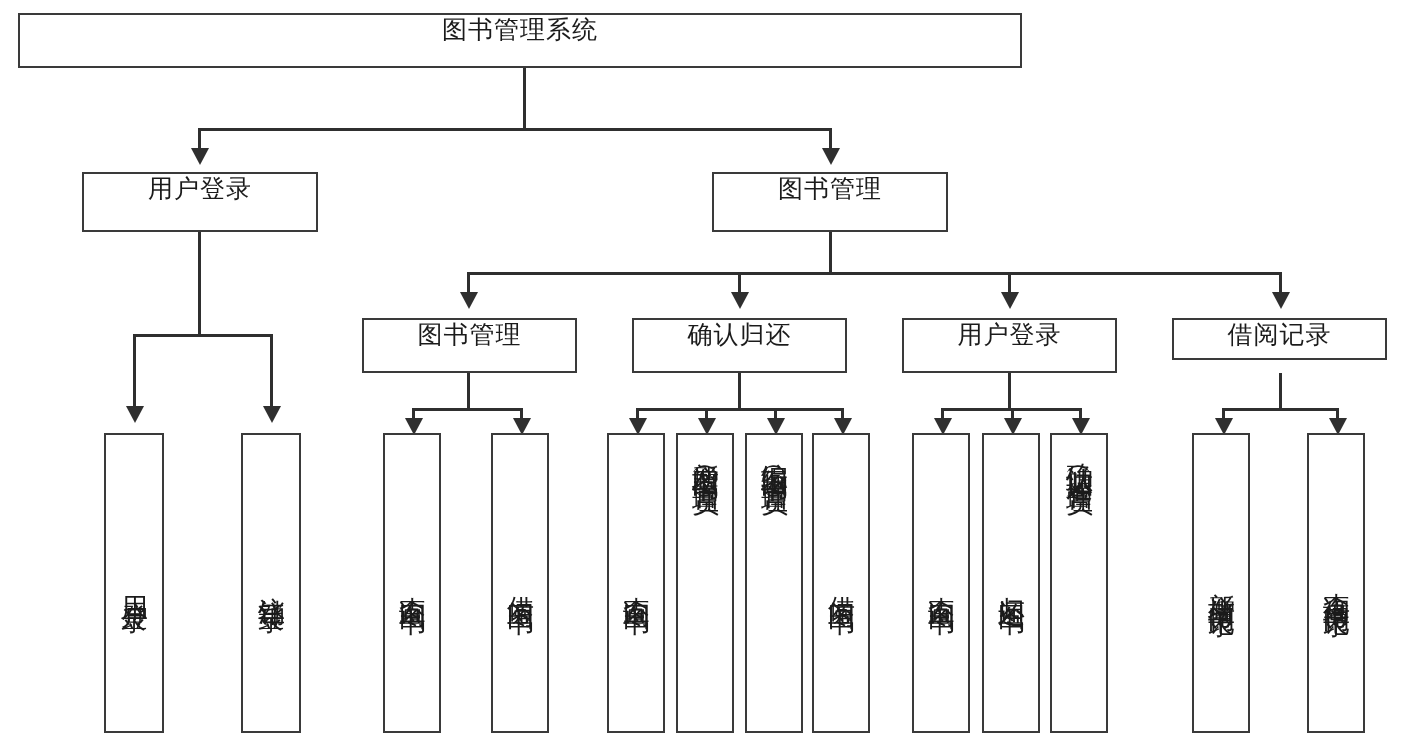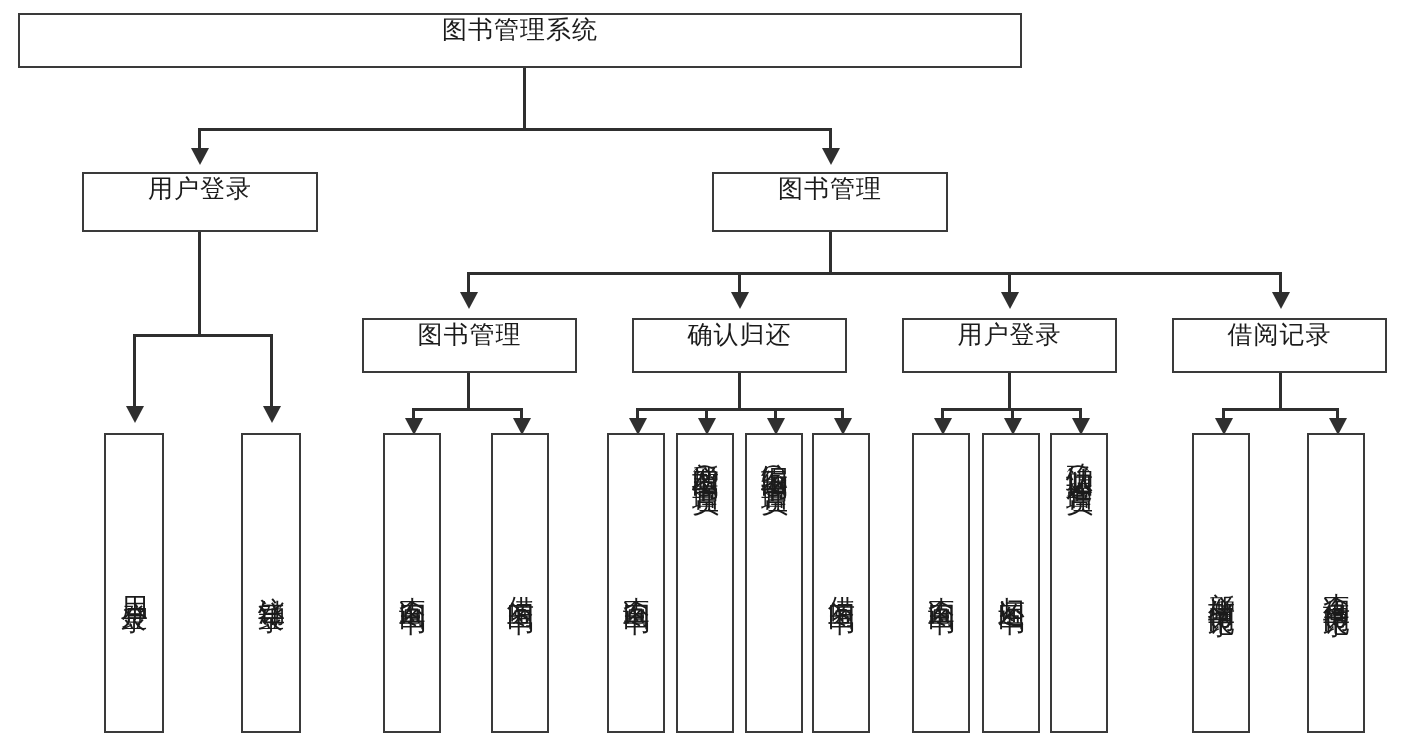--- a/index.html
+++ b/index.html
@@ -116,21 +116,21 @@
 
   <div class="node h" style="left:362px;top:318px;width:215px;height:55px;">
     <span class="label">图书管理</span>
   </div>
   <div class="node h" style="left:632px;top:318px;width:215px;height:55px;">
     <span class="label">确认归还</span>
   </div>
   <div class="node h" style="left:902px;top:318px;width:215px;height:55px;">
     <span class="label">用户登录</span>
   </div>
-  <div class="node h" style="left:1172px;top:318px;width:215px;height:55px;">
+  <div class="node h" style="left:1172px;top:318px;width:215px;height:42px;">
     <span class="label">借阅记录</span>
   </div>
 
   <div class="line vline" style="left:467px;top:373px;height:38px;"></div>
   <div class="line hline" style="left:412px;top:408px;width:110px;"></div>
   <div class="line vline" style="left:412px;top:408px;height:12px;"></div>
   <div class="arrow" style="left:405px;top:418px;"></div>
   <div class="line vline" style="left:520px;top:408px;height:12px;"></div>
   <div class="arrow" style="left:513px;top:418px;"></div>
 

